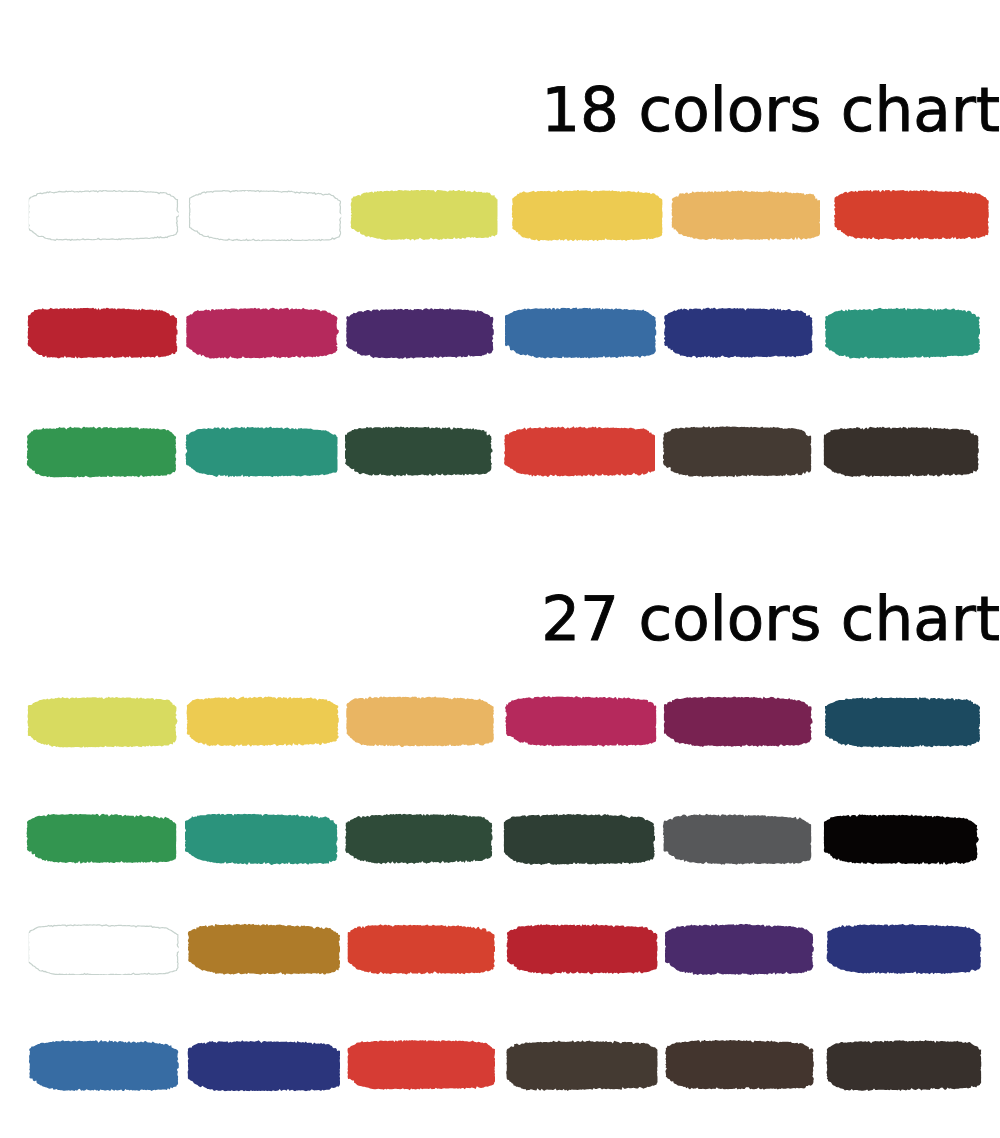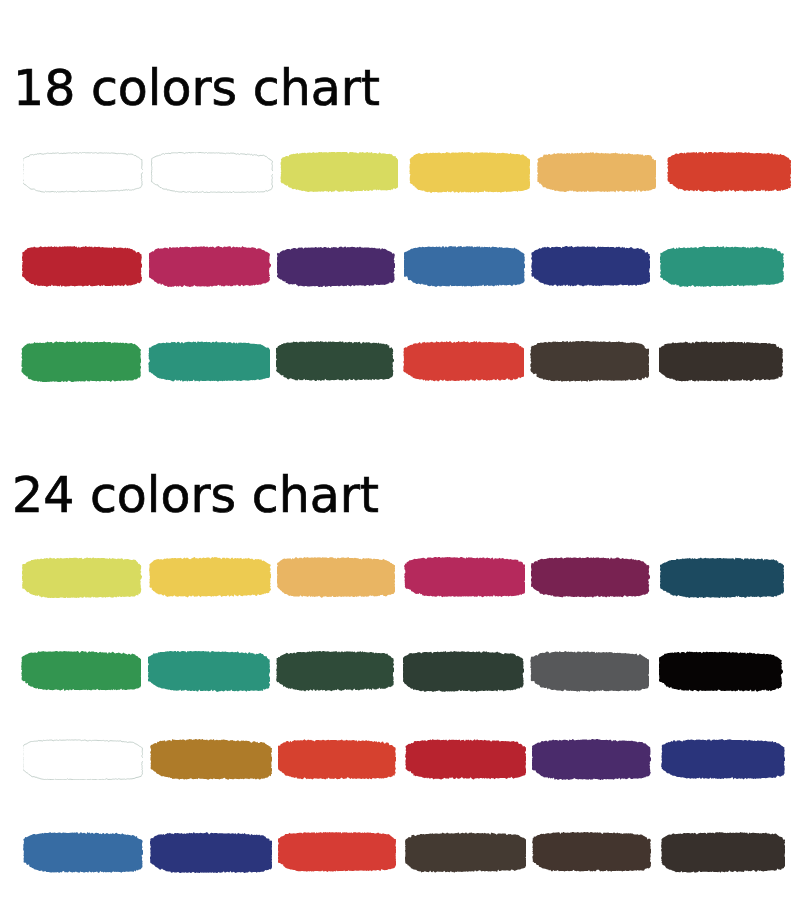--- a/index.html
+++ b/index.html
@@ -3,39 +3,39 @@
 <meta charset="utf-8">
 <title>Color chart</title>
 <style>
   html,body{margin:0;padding:0;}
   body{
     width:800px;height:910px;background:#ffffff;overflow:hidden;
     font-family:"Liberation Sans", sans-serif;
   }
   .page{position:relative;width:800px;height:910px;background:#fff;}
   .chart-title{
-    position:absolute;left:0;right:0;text-align:left;
+    position:absolute;left:0;right:0;text-align:right;
     font-family:"DejaVu Sans", sans-serif;
     font-size:49px;font-weight:400;color:#050505;
     -webkit-text-stroke:0.7px #050505;
     letter-spacing:0px;line-height:1;
   }
   #title18{top:64px;left:13px;right:0;}
   #title24{top:471px;left:12px;right:0;}
   .swatch-grid{position:absolute;left:0;top:0;}
   .swatch-row{position:absolute;left:0;top:0;}
   .swatch{position:absolute;}
   .swatch svg{display:block;}
 </style>
 </head>
 <body>
 
 <div class="page">
   <div class="chart-title" id="title18">18 colors chart</div>
-  <div class="chart-title" id="title24">24 colors chart</div>
+  <div class="chart-title" id="title24">27 colors chart</div>
   <div class="swatch-grid" id="grid">
       <div class="swatch-row">
         <div class="swatch" style="left: 23px; top: 152px;">
           <svg width="120" height="41" viewBox="0 0 120 41">
             <path d="M -0.3 7.6 L 0.7 6.8 L 1.6 5.8 L 2.8 5.4 L 3.8 4.9 L 4.8 4.5 L 6.0 4.5 L 6.5 3.3 L 7.4 2.8 L 8.5 2.7 L 9.5 2.5 L 10.6 3.0 L 11.7 2.5 L 12.7 2.3 L 13.8 2.3 L 14.8 1.6 L 15.9 2.1 L 16.9 1.4 L 18.1 1.8 L 19.1 2.0 L 20.2 2.3 L 21.3 1.8 L 22.3 1.8 L 23.4 1.5 L 24.5 1.1 L 25.6 1.3 L 26.7 1.5 L 27.8 1.4 L 28.9 1.5 L 30.0 0.9 L 31.1 1.4 L 32.2 1.1 L 33.3 1.2 L 34.4 0.8 L 35.5 1.0 L 36.6 1.6 L 37.7 1.4 L 38.8 1.3 L 39.9 1.6 L 41.0 1.0 L 42.1 1.5 L 43.2 1.2 L 44.3 1.1 L 45.4 0.9 L 46.5 0.9 L 47.5 0.8 L 48.7 1.4 L 49.7 0.9 L 50.8 0.8 L 51.9 0.6 L 53.0 1.1 L 54.1 0.7 L 55.2 1.6 L 56.3 0.7 L 57.4 0.6 L 58.5 1.1 L 59.6 0.5 L 60.6 0.6 L 61.7 0.5 L 62.8 0.9 L 63.9 0.8 L 65.0 0.8 L 66.1 0.8 L 67.2 1.0 L 68.3 0.3 L 69.4 1.0 L 70.4 1.0 L 71.5 0.9 L 72.6 0.6 L 73.7 0.9 L 74.8 1.4 L 75.9 1.0 L 76.9 0.8 L 78.0 0.9 L 79.1 1.0 L 80.2 1.2 L 81.3 0.9 L 82.3 1.1 L 83.4 0.9 L 84.5 1.2 L 85.6 1.0 L 86.6 1.3 L 87.7 1.2 L 88.8 0.8 L 89.9 1.1 L 91.0 1.1 L 92.0 1.3 L 93.1 1.5 L 94.2 1.8 L 95.3 1.4 L 96.4 1.6 L 97.5 1.4 L 98.7 1.6 L 99.8 1.6 L 100.9 1.8 L 102.0 1.8 L 103.1 2.1 L 104.2 2.9 L 105.4 2.0 L 106.5 2.3 L 107.7 2.1 L 108.8 2.2 L 109.9 2.4 L 110.7 3.2 L 111.6 3.6 L 112.9 3.5 L 113.5 4.6 L 114.5 4.9 L 115.6 5.2 L 116.3 5.9 L 117.1 6.8 L 117.8 7.5 L 119.0 7.7 L 118.9 8.7 L 118.9 9.8 L 119.0 10.9 L 118.9 12.0 L 119.0 13.1 L 118.8 14.2 L 118.7 15.3 L 118.7 16.4 L 119.4 17.4 L 120.3 18.1 L 121.1 19.0 L 120.3 20.0 L 119.6 21.1 L 118.4 21.7 L 118.4 22.8 L 118.5 23.9 L 118.8 25.1 L 118.2 26.3 L 118.7 27.4 L 118.6 28.5 L 119.1 29.6 L 118.9 30.8 L 119.0 31.9 L 119.1 33.0 L 118.5 33.8 L 118.1 34.7 L 117.6 35.6 L 116.6 35.8 L 115.7 36.3 L 114.6 36.4 L 113.6 36.6 L 112.6 36.9 L 111.5 37.1 L 110.7 38.0 L 109.6 37.7 L 108.6 38.1 L 107.5 38.1 L 106.4 38.1 L 105.3 37.5 L 104.2 38.3 L 103.1 37.4 L 102.0 38.3 L 100.9 37.8 L 99.9 38.5 L 98.8 38.3 L 97.7 38.4 L 96.6 38.8 L 95.5 38.7 L 94.4 38.4 L 93.3 38.4 L 92.2 38.7 L 91.1 38.6 L 90.1 38.7 L 89.0 38.7 L 87.9 39.0 L 86.8 38.7 L 85.7 38.9 L 84.6 39.0 L 83.5 39.3 L 82.4 39.2 L 81.2 38.8 L 80.1 39.1 L 79.0 38.9 L 77.9 38.9 L 76.8 39.2 L 75.7 39.1 L 74.5 39.0 L 73.4 39.7 L 72.3 39.1 L 71.2 39.7 L 70.1 39.4 L 69.0 39.6 L 67.8 39.3 L 66.7 39.1 L 65.6 39.3 L 64.5 39.5 L 63.4 39.4 L 62.3 39.5 L 61.1 39.2 L 60.0 39.3 L 58.9 39.3 L 57.8 39.8 L 56.7 39.5 L 55.6 38.7 L 54.5 39.4 L 53.3 39.6 L 52.2 39.7 L 51.1 39.8 L 50.0 39.7 L 48.9 39.6 L 47.8 39.4 L 46.7 39.4 L 45.6 39.7 L 44.5 39.7 L 43.4 39.1 L 42.3 39.6 L 41.2 39.8 L 40.1 39.8 L 39.0 39.5 L 37.9 39.9 L 36.8 39.8 L 35.7 40.0 L 34.6 39.5 L 33.5 40.3 L 32.4 39.6 L 31.3 39.9 L 30.2 39.5 L 29.1 39.5 L 28.0 39.7 L 26.9 39.9 L 25.8 39.7 L 24.7 39.7 L 23.6 39.8 L 22.4 39.3 L 21.3 40.3 L 20.2 39.9 L 19.1 39.8 L 18.0 39.7 L 16.9 39.1 L 15.8 39.1 L 14.7 38.8 L 13.5 38.6 L 12.5 38.1 L 11.5 37.2 L 10.3 37.0 L 9.1 37.2 L 8.0 37.1 L 7.0 36.6 L 6.2 35.9 L 5.5 35.2 L 4.6 34.6 L 3.7 34.0 L 3.0 33.2 L 2.2 32.6 L 1.1 32.3 L 0.5 31.3 L -0.3 30.6 L -0.4 29.5 L 0.3 28.4 L -0.3 27.3 L -0.5 26.2 L -0.4 25.1 L -0.4 24.0 L -0.5 22.9 L -0.0 21.8 L -0.5 20.7 L -0.3 19.6 L -0.2 18.5 L 0.2 17.4 L -0.5 16.3 L -0.1 15.3 L -0.2 14.2 L 0.1 13.1 L -0.1 12.0 L -0.5 10.9 L -0.4 9.8 L -0.1 8.7 Z" fill="#ffffff" stroke="#c6d2cd" stroke-width="1" stroke-linejoin="round"></path>
           </svg>
         </div>
         <div class="swatch" style="left: 151.2px; top: 152px;">
           <svg width="122" height="41" viewBox="0 0 122 41">
             <path d="M 0.7 6.6 L 1.8 6.0 L 2.8 5.4 L 3.9 4.9 L 5.0 4.4 L 6.0 3.8 L 7.3 4.0 L 8.2 3.1 L 9.5 3.3 L 10.3 2.4 L 11.4 1.9 L 12.4 1.6 L 13.6 2.3 L 14.6 1.4 L 15.7 1.5 L 16.8 1.5 L 17.9 1.2 L 19.1 1.8 L 20.1 1.0 L 21.2 0.9 L 22.3 0.8 L 23.4 0.8 L 24.5 0.8 L 25.6 0.9 L 26.7 0.9 L 27.8 0.3 L 29.0 0.6 L 30.1 0.6 L 31.2 0.7 L 32.3 0.9 L 33.4 1.6 L 34.5 1.0 L 35.6 0.7 L 36.7 0.9 L 37.9 0.1 L 39.0 0.9 L 40.1 0.8 L 41.2 0.6 L 42.3 0.7 L 43.4 0.1 L 44.5 0.8 L 45.6 0.1 L 46.8 0.2 L 47.9 0.8 L 49.0 0.3 L 50.1 0.7 L 51.2 0.7 L 52.3 0.7 L 53.4 1.1 L 54.5 0.7 L 55.6 0.4 L 56.7 1.4 L 57.8 0.7 L 58.9 1.0 L 60.0 0.9 L 61.1 1.0 L 62.2 0.8 L 63.3 1.0 L 64.4 1.0 L 65.6 0.8 L 66.7 1.0 L 67.8 0.7 L 68.9 1.2 L 70.0 1.1 L 71.1 1.1 L 72.2 1.3 L 73.3 1.4 L 74.4 1.8 L 75.5 1.2 L 76.6 1.2 L 77.7 1.2 L 78.8 1.5 L 79.9 0.9 L 81.0 1.3 L 82.1 1.0 L 83.1 1.4 L 84.2 1.6 L 85.3 2.3 L 86.4 1.7 L 87.5 2.0 L 88.6 2.5 L 89.7 1.7 L 90.8 1.8 L 91.9 2.0 L 93.0 2.0 L 94.0 2.1 L 95.1 2.8 L 96.2 2.1 L 97.3 2.2 L 98.4 2.2 L 99.4 2.8 L 100.5 2.1 L 101.5 3.4 L 102.6 3.0 L 103.7 2.6 L 104.7 3.0 L 105.8 2.9 L 106.8 3.7 L 107.9 4.0 L 109.0 3.4 L 110.1 3.4 L 111.1 3.6 L 112.2 3.1 L 113.3 3.6 L 114.1 4.3 L 115.3 4.4 L 116.1 5.2 L 116.8 6.1 L 117.7 6.7 L 118.8 7.0 L 119.4 8.0 L 120.5 8.4 L 121.4 9.1 L 121.4 10.2 L 120.9 11.3 L 121.0 12.4 L 121.4 13.5 L 121.3 14.6 L 121.2 15.8 L 121.1 16.9 L 121.1 18.0 L 121.8 18.9 L 122.7 19.7 L 123.3 20.7 L 122.6 21.7 L 121.6 22.4 L 120.9 23.4 L 120.9 24.4 L 121.4 25.4 L 121.3 26.5 L 120.9 27.6 L 121.0 28.6 L 121.2 29.7 L 121.1 30.8 L 120.8 31.8 L 121.0 32.9 L 121.6 33.9 L 121.5 35.0 L 121.0 35.8 L 120.7 36.7 L 120.2 37.5 L 119.2 37.8 L 118.2 38.2 L 117.2 38.7 L 116.3 39.3 L 114.9 38.4 L 114.1 39.4 L 113.1 39.7 L 112.1 39.9 L 110.9 39.8 L 109.8 39.8 L 108.7 40.0 L 107.6 39.9 L 106.5 39.6 L 105.4 40.6 L 104.3 39.6 L 103.2 40.1 L 102.1 40.1 L 101.0 40.2 L 99.8 39.8 L 98.7 40.2 L 97.6 40.1 L 96.5 39.8 L 95.4 40.1 L 94.3 40.3 L 93.2 40.3 L 92.1 40.2 L 91.0 40.0 L 89.8 40.4 L 88.7 40.3 L 87.6 40.2 L 86.5 40.3 L 85.4 40.3 L 84.3 40.3 L 83.3 40.2 L 82.2 39.4 L 81.1 40.5 L 80.0 40.5 L 78.9 39.7 L 77.8 40.7 L 76.7 40.1 L 75.6 40.3 L 74.5 40.0 L 73.4 40.3 L 72.3 40.1 L 71.2 40.4 L 70.1 40.4 L 69.1 40.1 L 68.0 40.1 L 66.9 40.0 L 65.8 40.4 L 64.7 40.2 L 63.6 40.1 L 62.5 40.1 L 61.4 40.2 L 60.3 40.0 L 59.2 40.1 L 58.1 40.9 L 57.0 40.6 L 55.9 40.0 L 54.8 40.3 L 53.8 40.7 L 52.7 40.1 L 51.6 39.4 L 50.5 40.0 L 49.4 40.2 L 48.3 40.1 L 47.2 40.7 L 46.2 39.4 L 45.1 40.3 L 44.0 40.0 L 42.9 40.2 L 41.8 40.6 L 40.7 40.0 L 39.6 40.1 L 38.6 39.5 L 37.5 39.9 L 36.4 39.9 L 35.3 40.5 L 34.2 40.0 L 33.1 39.8 L 32.1 39.3 L 31.0 40.1 L 29.9 40.0 L 28.8 40.0 L 27.7 39.9 L 26.6 39.6 L 25.5 39.4 L 24.3 39.7 L 23.3 38.9 L 22.1 39.0 L 21.0 38.7 L 19.9 38.6 L 18.8 38.2 L 17.7 37.8 L 16.5 38.2 L 15.6 36.9 L 14.4 37.2 L 13.2 37.1 L 12.1 36.9 L 11.1 36.4 L 10.3 35.6 L 9.0 35.5 L 8.3 34.5 L 7.3 34.1 L 6.8 32.8 L 5.4 32.8 L 4.4 32.5 L 3.5 31.8 L 2.5 31.2 L 1.7 30.4 L 0.7 30.0 L 0.6 28.9 L 0.6 27.7 L 0.8 26.6 L 0.6 25.5 L 0.7 24.4 L 0.8 23.3 L 0.4 22.2 L 0.3 21.1 L 0.8 19.9 L 0.5 18.8 L 0.9 17.7 L 0.8 16.6 L 0.9 15.5 L 0.7 14.4 L 0.5 13.3 L 0.5 12.1 L 0.9 11.0 L 0.5 9.9 L 0.6 8.8 L 0.7 7.7 Z" fill="#ffffff" stroke="#c6d2cd" stroke-width="1" stroke-linejoin="round"></path>

